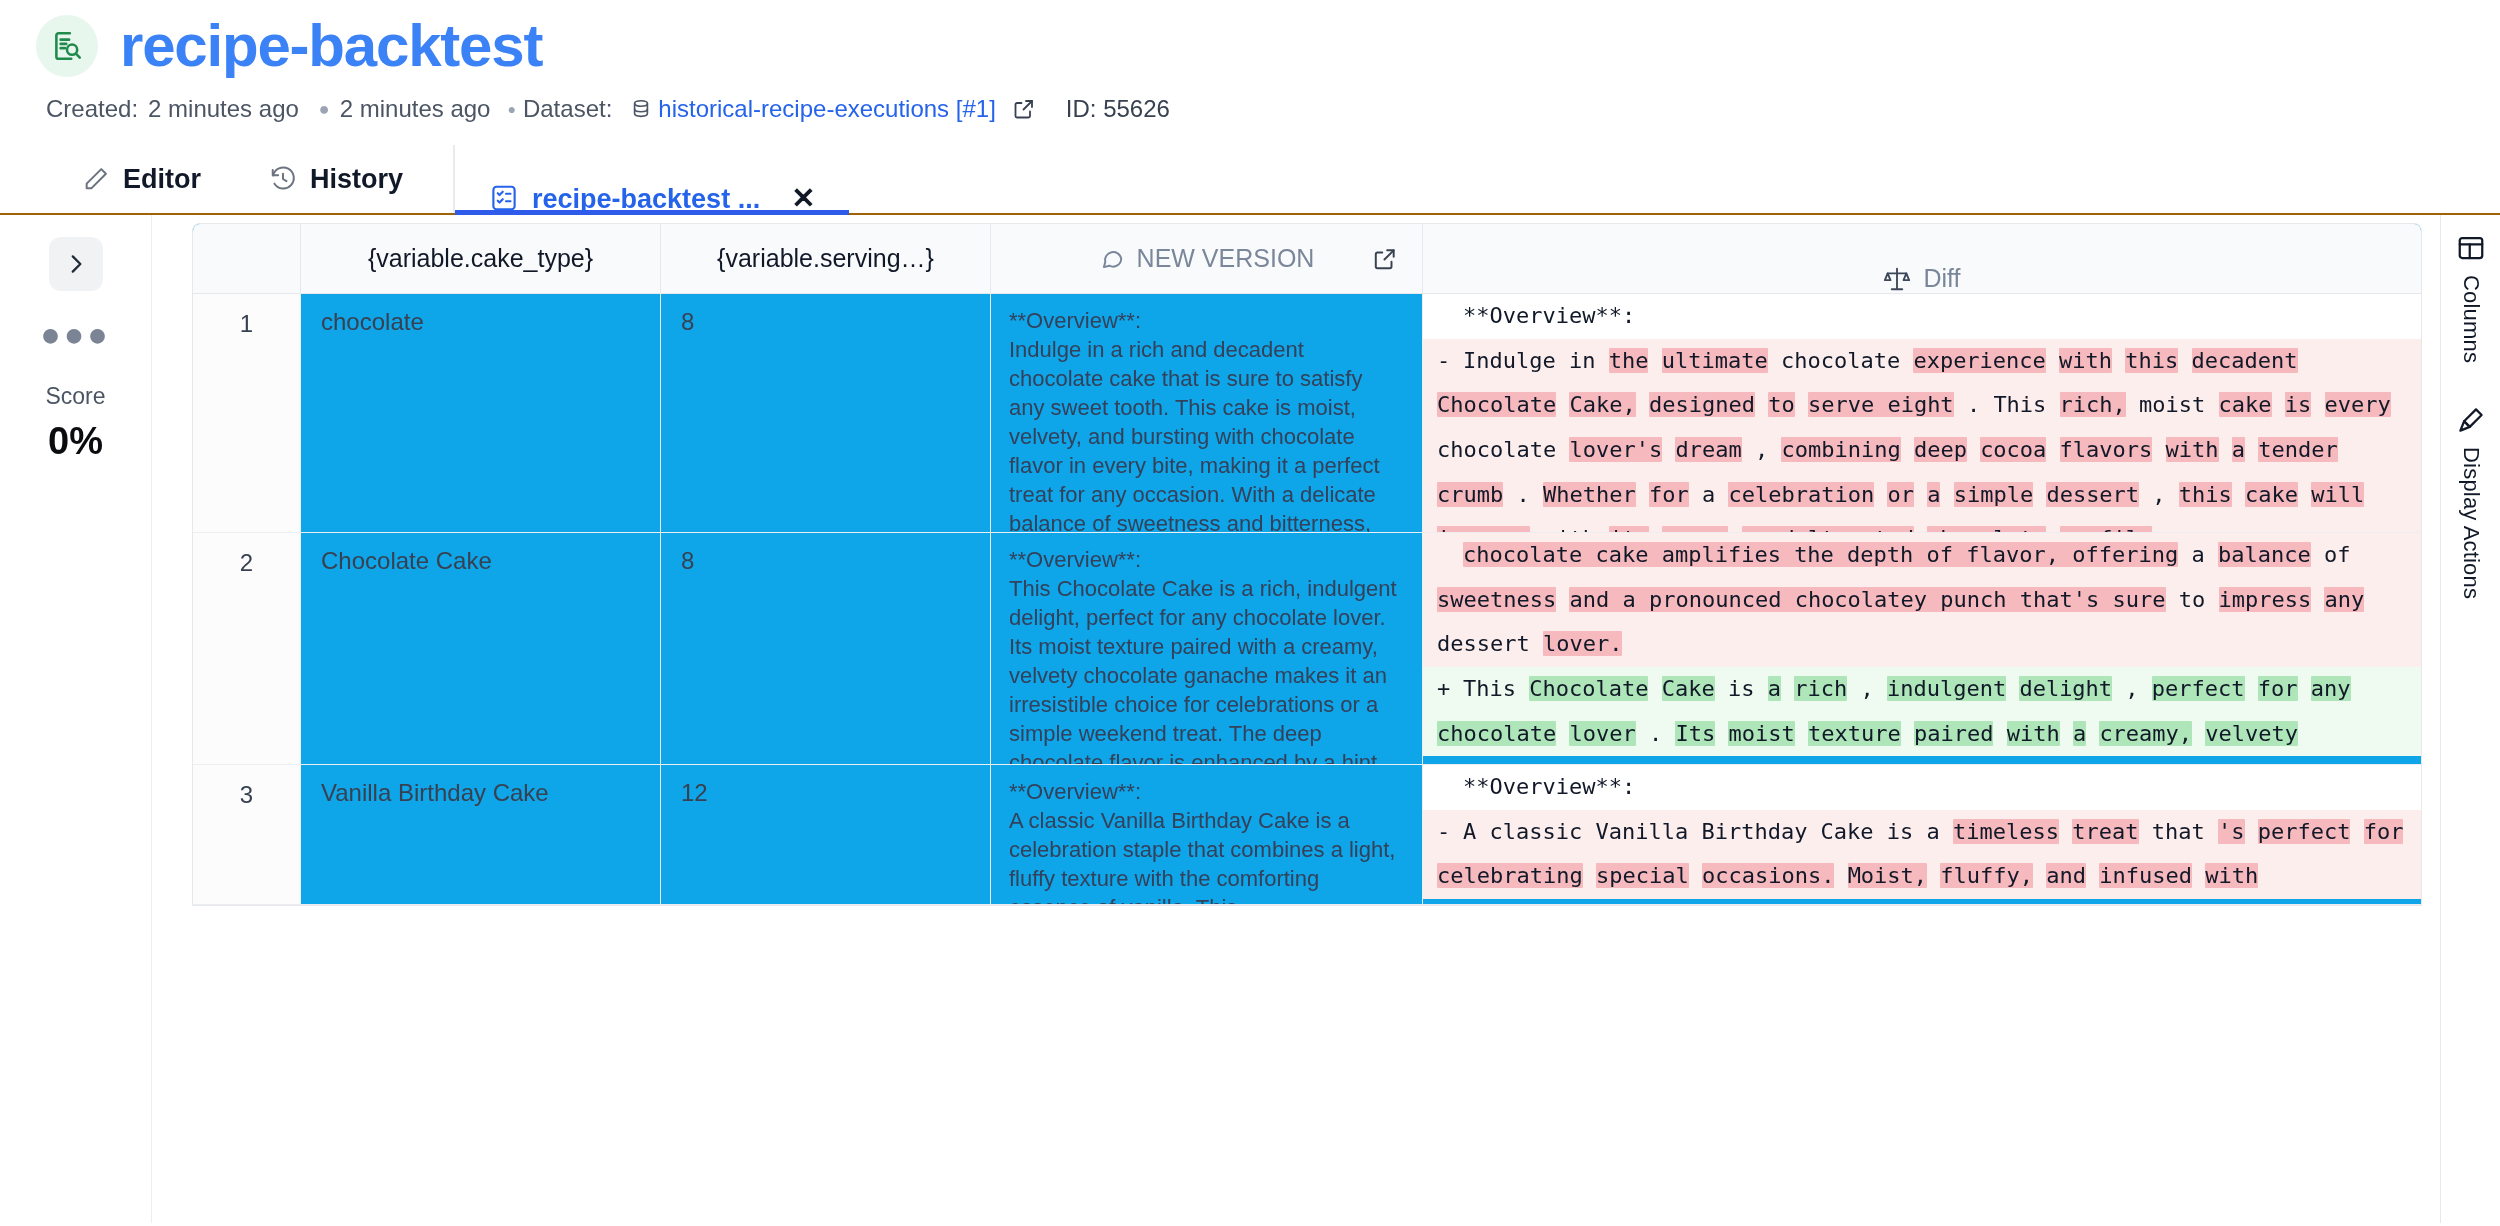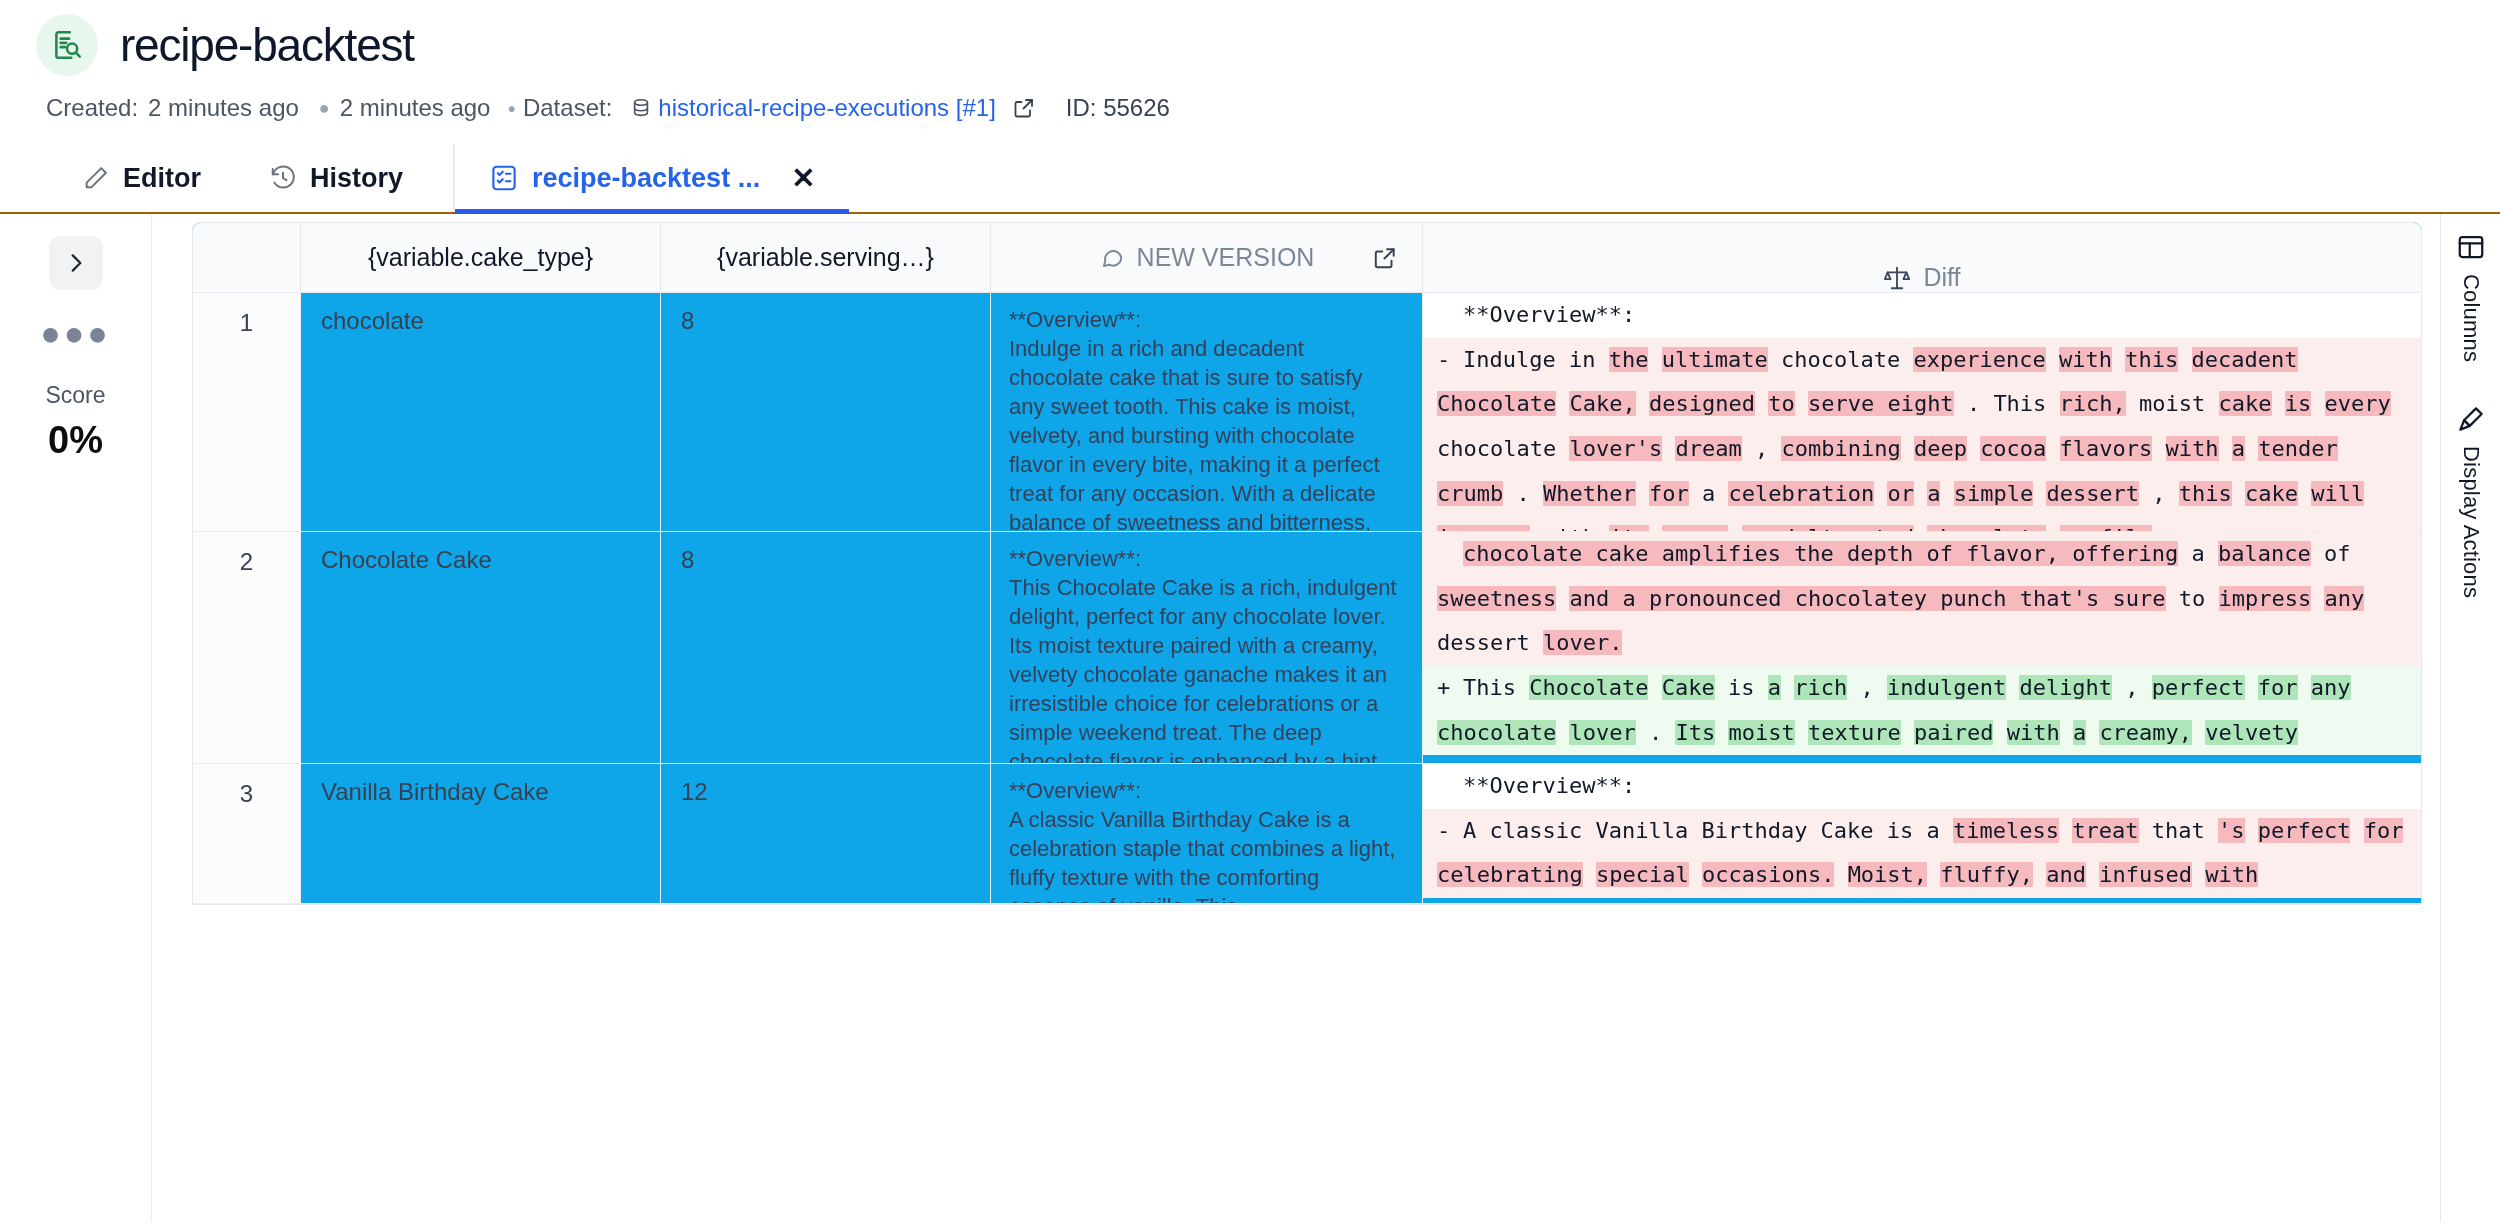--- a/index.html
+++ b/index.html
@@ -14,22 +14,22 @@
 
   
   .header { padding: 14px 0 0 36px; }
   .title-row { display: flex; align-items: center; gap: 22px; }
   .app-badge {
     width: 62px; height: 62px; border-radius: 50%;
     background: #e8f7ee; display: flex; align-items: center; justify-content: center;
     flex: 0 0 auto;
   }
   .page-title {
-    font-size: 46px; font-weight: 400; letter-spacing: -1.2px;
-    color: #0f172a; line-height: 1.05; margin: 0;
+    font-size: 60px; font-weight: 700; letter-spacing: -1.2px;
+    color: #3b82f6; line-height: 1.05; margin: 0;
   }
   .meta-row {
     display: flex; align-items: center; gap: 0px;
     margin: 18px 0 0 10px; font-size: 24px; color: #4b5563;
     white-space: nowrap;
   }
   .meta-row .m { margin-right: 10px; }
   .dot { color: #9aa4b2; font-size: 18px; margin: 0 10px; }
   .dot.sm { margin: 0 7px; font-size: 14px; }
   .ds-link { color: #2563eb; text-decoration: none; margin-left: 6px; }
@@ -42,21 +42,21 @@
     margin-top: 22px; display: flex; align-items: stretch;
     border-bottom: 2px solid #a16207; height: 70px; padding-left: 48px; font-weight: bold;
   }
   .tab {
     display: flex; align-items: center; gap: 13px;
     padding: 0 34px; font-size: 27px; color: #111827; cursor: pointer;
     position: relative;
   }
   .tab .lbl { line-height: 1; }
   .tab-sep { width: 2px; background: #e8eaee; margin: 0 0 0 16px; }
-  .tab.active { color: #2563eb; }
+  .tab.active { color: #2563eb; align-items: flex-end; }
   .tab.active:after {
     content:""; position:absolute; left: 0; right: 0; bottom: -2px; height: 5px;
     background: #2f5bea;
   }
   .tab-close { font-size: 29px; color:#111827; margin-left: 18px; line-height:1; }
 
   
   .body-wrap { display: flex; height: 1008px; }
   .left-rail {
     width: 152px; flex: 0 0 152px; border-right: 1px solid #eceef1;

